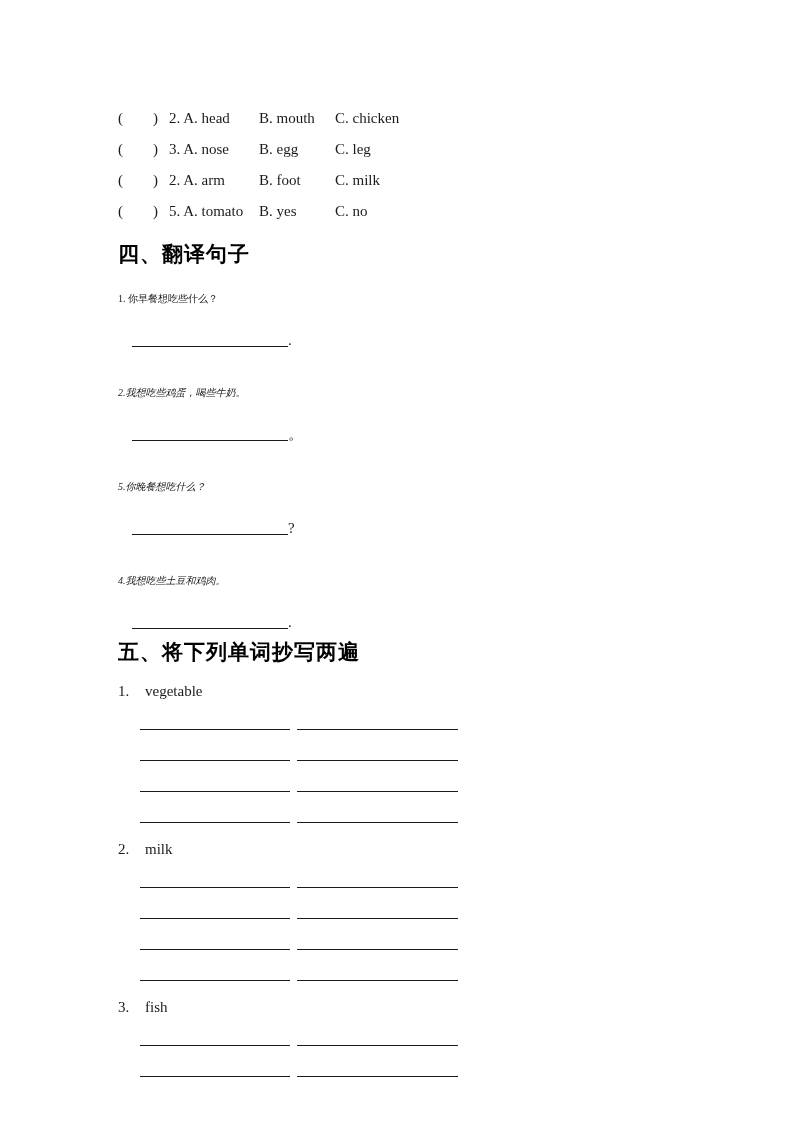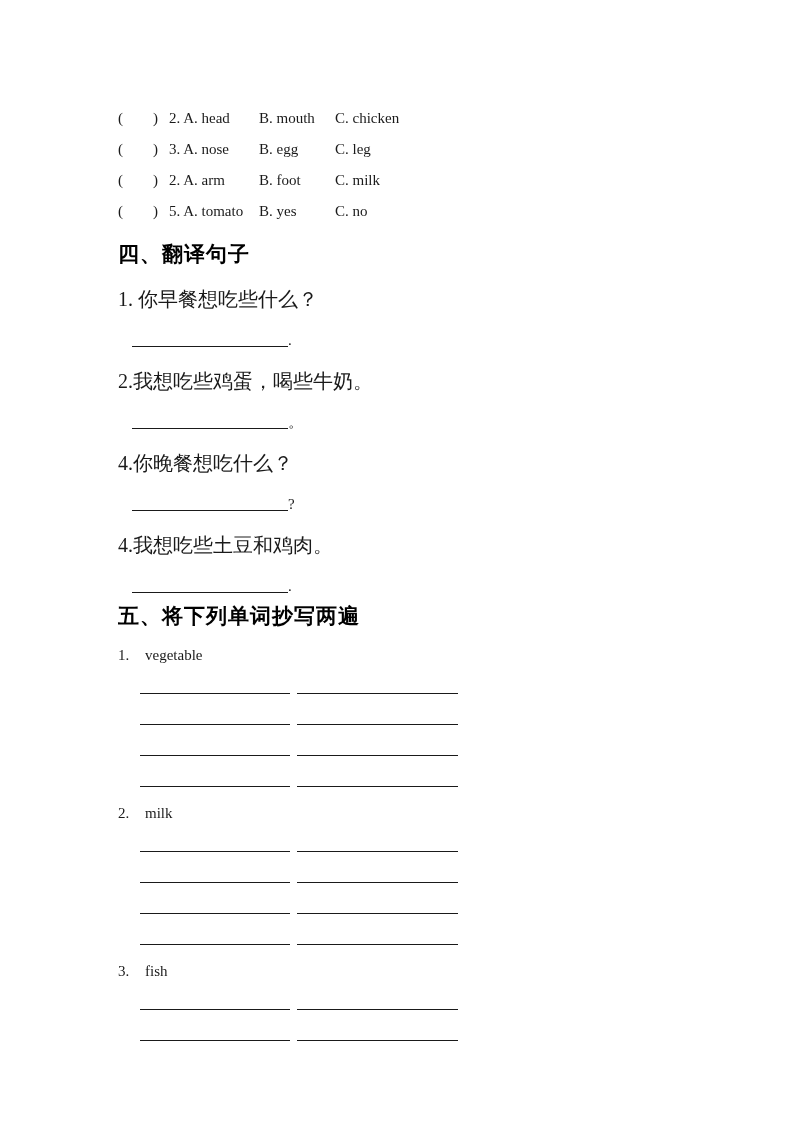--- a/index.html
+++ b/index.html
@@ -37,25 +37,25 @@
     font-weight: bold;
     font-size: 21px;
     line-height: 26px;
     color: #000;
     margin-top: 14px;
     letter-spacing: 1px;
   }
 
   
   .t-item-prompt {
-    font-size: 20px;
+    font-size: 10px;
     line-height: 20px;
   }
   .t-q1 { margin-top: 22px; }
-  .t-q  { margin-top: 24px; }
+  .t-q  { margin-top: 36px; font-style: italic; }
   .t-blank {
     margin-top: 18px;
     margin-left: 14px;
     height: 20px;
     display: flex;
     align-items: flex-end;
     font-size: 15px;
   }
   .t-line {
     display: inline-block;
@@ -130,21 +130,21 @@
       <span class="t-line"></span>
         <span class="t-end">.</span>
     </div>
 
     <div class="t-item-prompt t-q">2.我想吃些鸡蛋，喝些牛奶。</div>
     <div class="t-blank">
       <span class="t-line"></span>
         <span class="t-end">。</span>
     </div>
 
-    <div class="t-item-prompt t-q">4.你晚餐想吃什么？</div>
+    <div class="t-item-prompt t-q">5.你晚餐想吃什么？</div>
     <div class="t-blank">
       <span class="t-line"></span>
         <span class="t-end">?</span>
     </div>
 
     <div class="t-item-prompt t-q">4.我想吃些土豆和鸡肉。</div>
     <div class="t-blank">
       <span class="t-line"></span>
         <span class="t-end">.</span>
     </div>

